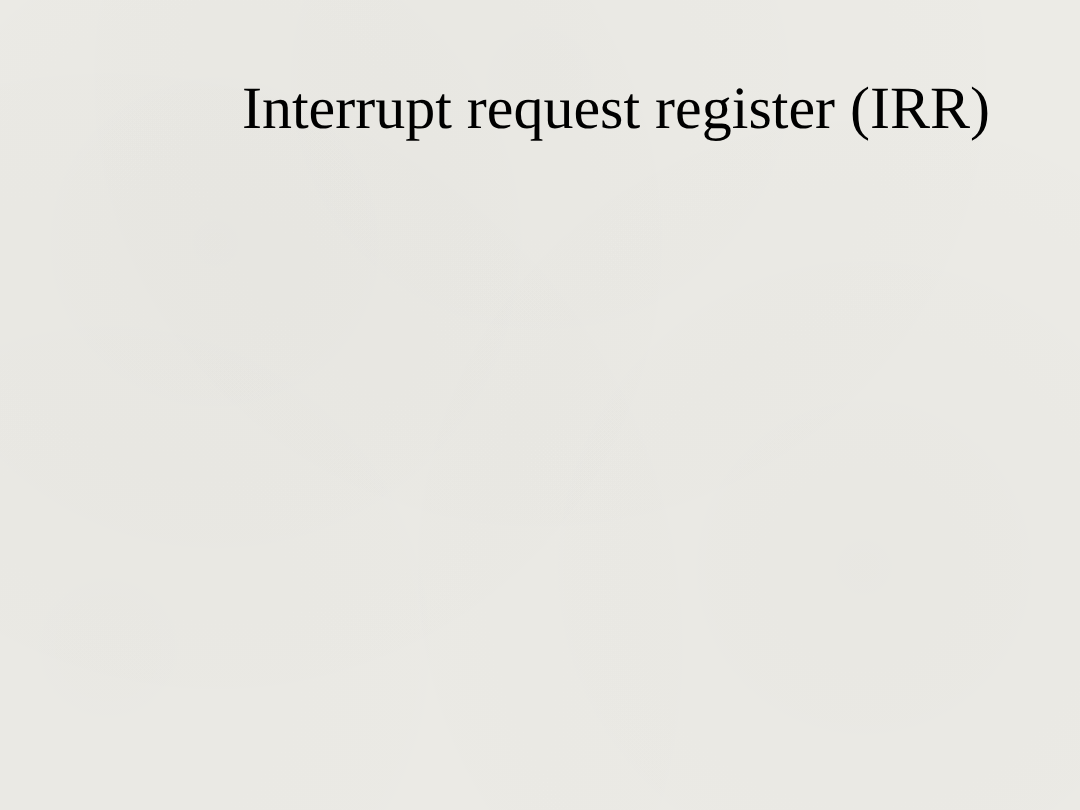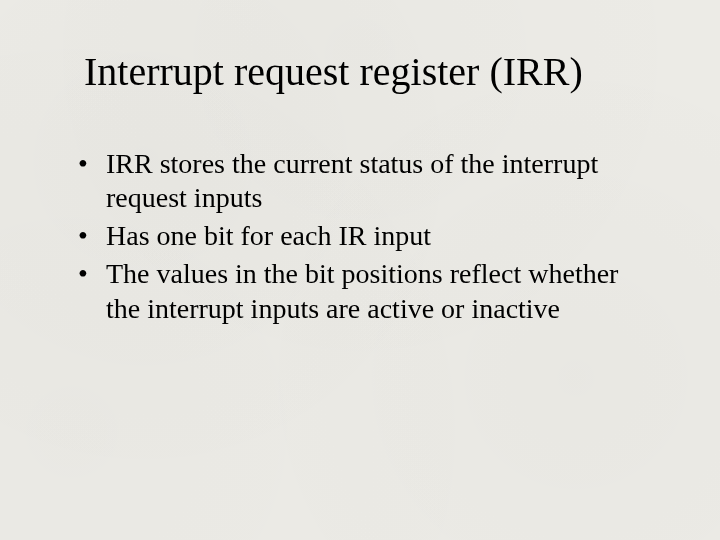--- a/index.html
+++ b/index.html
@@ -22,21 +22,21 @@
   }
   .slide {
     box-sizing: border-box;
     width: 100%;
     height: 100%;
     padding: 48px 60px 0 60px;
   }
   .title {
     font-size: 40px;
     font-weight: normal;
-    text-align: left;
+    text-align: right;
     margin: 0 0 52px 0;
     padding-left: 24px;
   }
   .bullets {
     list-style: none;
     margin: 0;
     padding: 0 10px 0 0;
   }
   .bullets li {
     position: relative;
@@ -52,18 +52,13 @@
     top: 0;
     font-size: 28px;
     line-height: 1.22;
   }
 </style>
 </head>
 <body>
 
 <div class="slide">
   <h1 class="title">Interrupt request register (IRR)</h1>
-  <ul class="bullets">
-    <li>IRR stores the current status of the interrupt request inputs</li>
-    <li>Has one bit for each IR input</li>
-    <li>The values in the bit positions reflect whether the interrupt inputs are active or inactive</li>
-  </ul>
 </div>
 
 </body></html>

